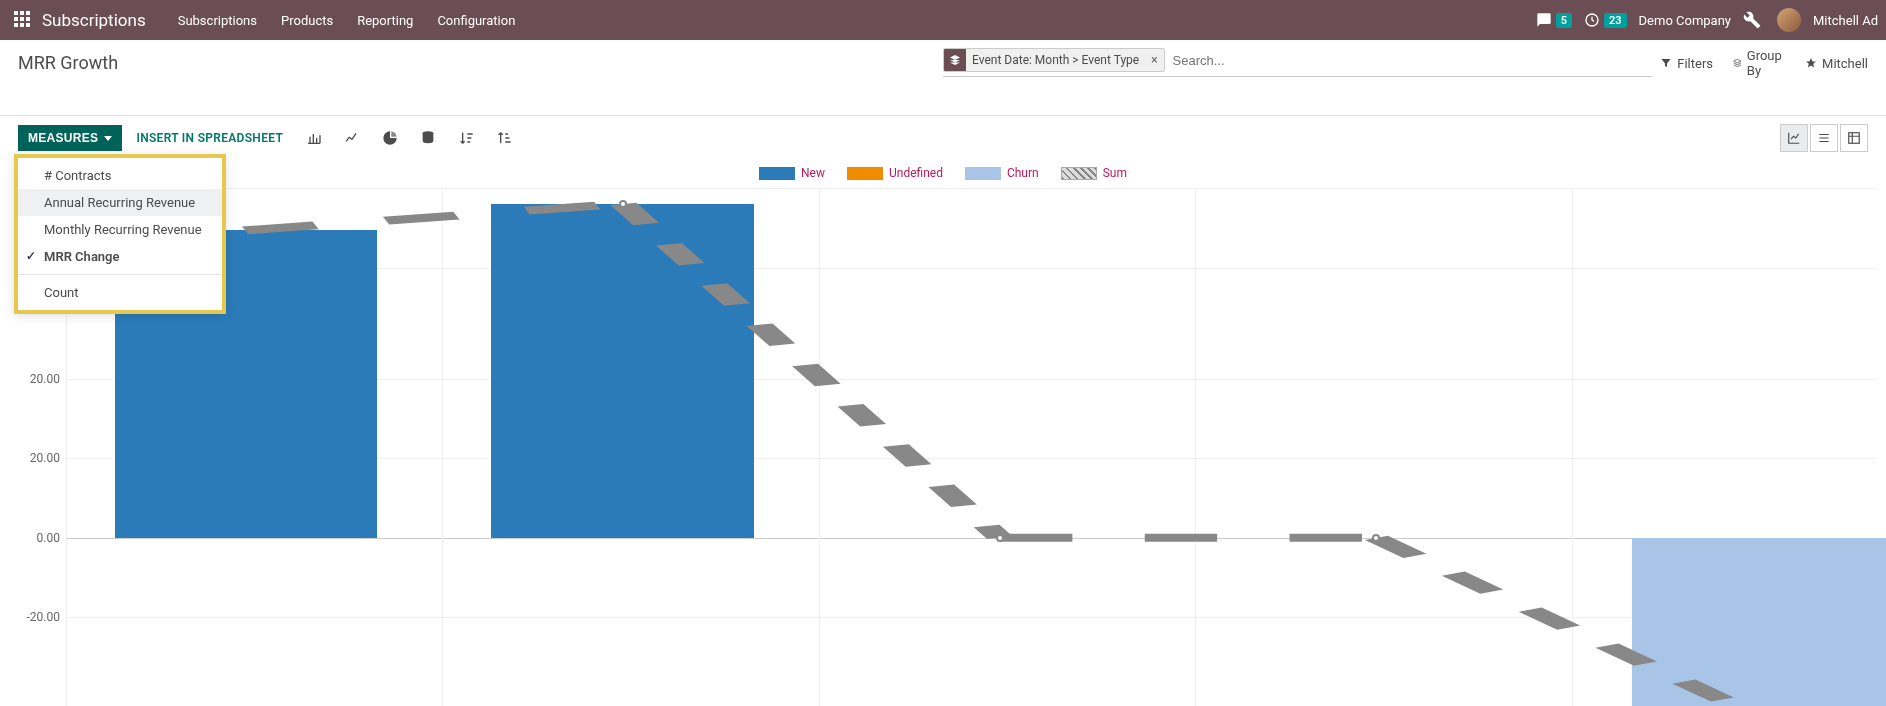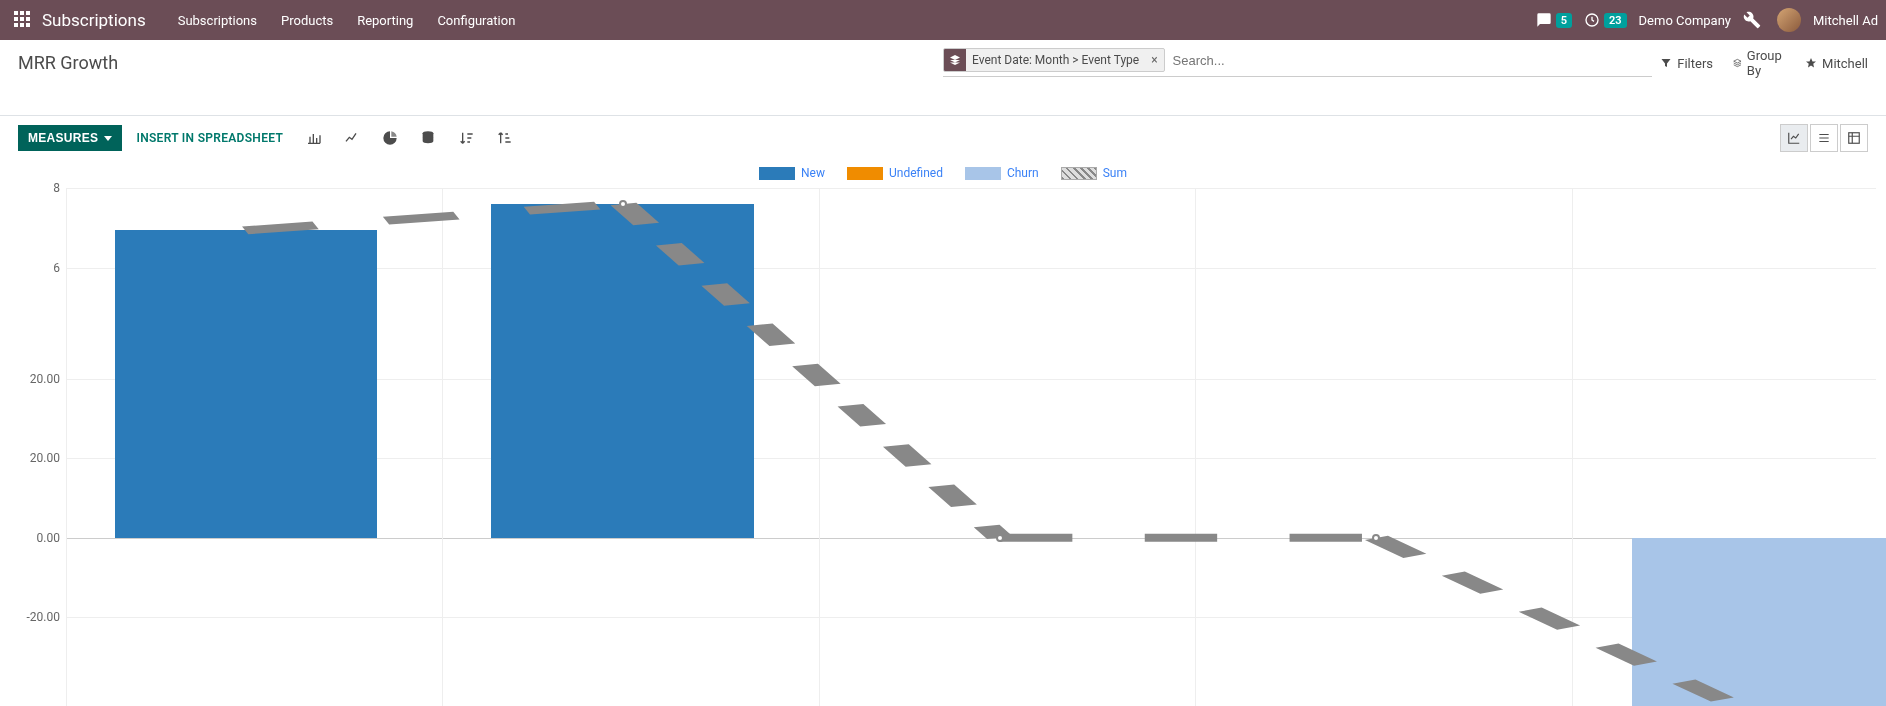--- a/index.html
+++ b/index.html
@@ -47,21 +47,21 @@
 
 .dropdown { position: absolute; top: 38px; left: 14px; background: #fff; border: 4px solid #e6c84f; width: 212px; box-shadow: 0 2px 10px rgba(0,0,0,.12); z-index: 100; padding: 4px 0; }
 .dd-item { padding: 6px 12px 6px 26px; cursor: pointer; font-size: 13px; position: relative; }
 .dd-item.hover { background: #eef0f2; }
 .dd-item.checked::before { content: "✓"; position: absolute; left: 8px; color: #374151; font-size: 12px; }
 .dd-item.checked { font-weight: 600; }
 .dd-sep { border-top: 1px solid #e5e5e5; margin: 4px 0; }
 
 
 .chart-wrap { position: relative; padding: 0 10px 0 10px; }
-.legend { display: flex; justify-content: center; gap: 22px; padding: 6px 0 8px 0; font-size: 12px; color: #3b82f6; }
+.legend { display: flex; justify-content: center; gap: 22px; padding: 6px 0 8px 0; font-size: 12px; color: #be185d; }
 .lg { display: flex; align-items: center; gap: 6px; }
 .lg-swatch { width: 36px; height: 13px; }
 .lg-swatch.hatch { background: repeating-linear-gradient(45deg, #888 0 2px, #ddd 2px 5px); border:1px solid #aaa; }
 .chart { position: relative; height: 530px; margin-left: 56px; }
 .yaxis { position: absolute; left: -56px; top: 0; height: 100%; width: 56px; }
 .ytick { position: absolute; right: 6px; font-size: 12px; color: #666; transform: translateY(-50%); }
 .grid { position: absolute; inset: 0; }
 .gline { position: absolute; left: 0; right: 0; height: 1px; background: #eee; }
 .bars { position: absolute; inset: 0; }
 .bar { position: absolute; background: #2b7bb9; }
@@ -211,20 +211,28 @@
         </svg>
       </div>
     <div class="vs-btn">
         <svg width="16" height="14" viewBox="0 0 24 24" fill="none" stroke="#4c4c4c" stroke-width="2">
           <rect x="3" y="3" width="18" height="18"></rect>
           <path d="M3 9h18M9 3v18"></path>
         </svg>
       </div>
   </div>
 
+  <div class="dropdown">
+    <div class="dd-item"># Contracts</div>
+    <div class="dd-item hover">Annual Recurring Revenue</div>
+    <div class="dd-item">Monthly Recurring Revenue</div>
+    <div class="dd-item checked">MRR Change</div>
+    <div class="dd-sep"></div>
+    <div class="dd-item">Count</div>
+  </div>
 </div>
 
 <div class="chart-wrap">
   <div class="legend">
     <div class="lg">
         <span class="lg-swatch" style="background:#2b7bb9"></span>
         <span>New</span>
       </div>
     <div class="lg">
         <span class="lg-swatch" style="background:#f08c00"></span>

